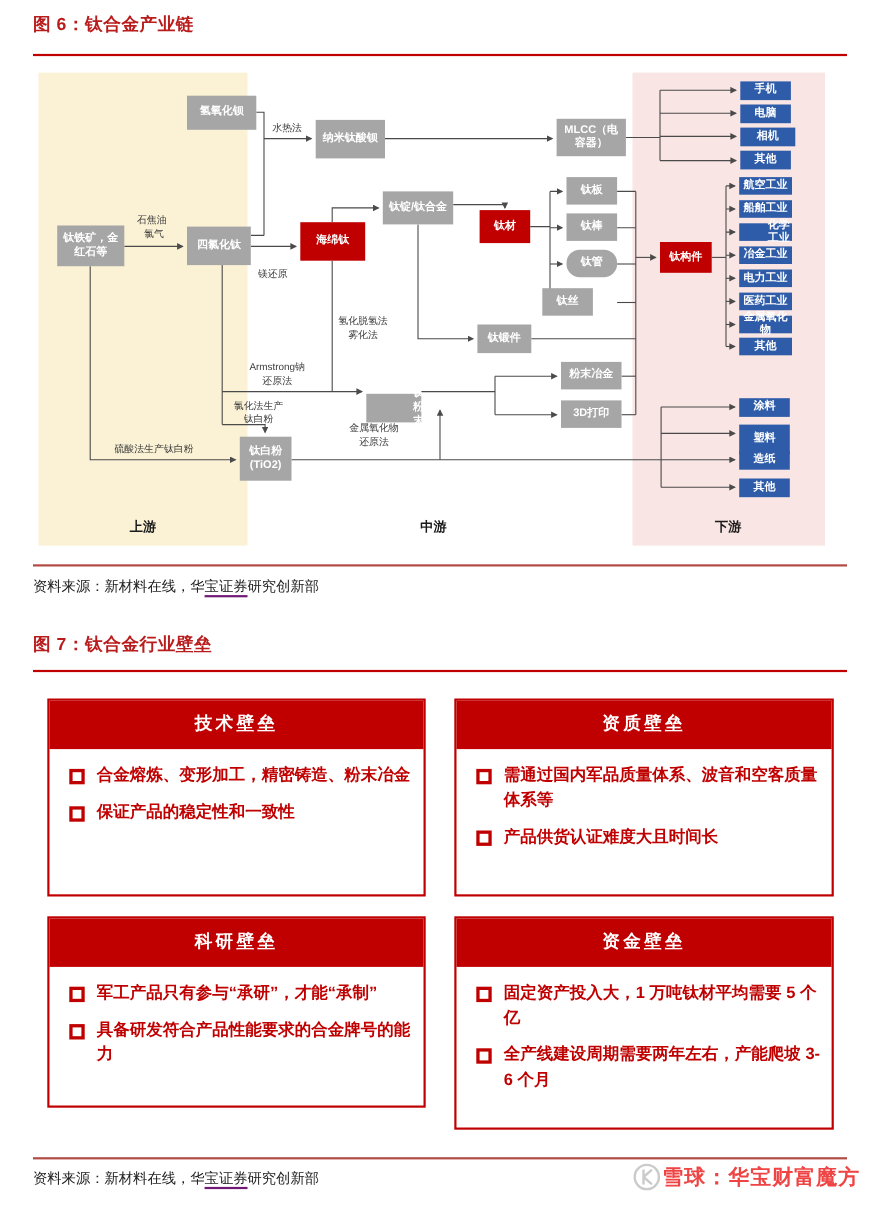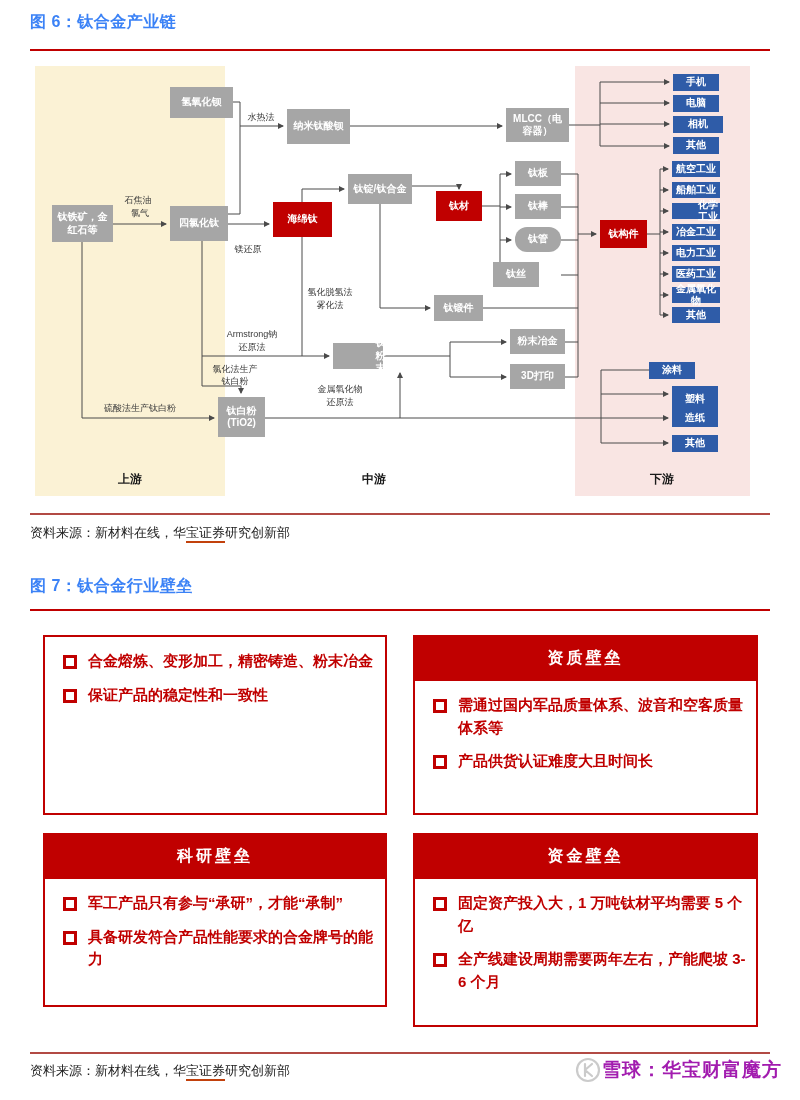--- a/index.html
+++ b/index.html
@@ -1,24 +1,24 @@
 <!DOCTYPE html>
 <html style="--c-gray: #a6a6a6; --c-red: #c00000; --c-blue: #2f5ca8; --c-up: #fbf2d5; --c-down: #f9e5e3; --accent: #c00000;"><head>
 <meta charset="utf-8">
 <style>
   html,body{margin:0;padding:0;background:#fff;}
   .page{
     position:relative;width:800px;height:1100px;background:#fff;overflow:hidden;
     font-family:"Liberation Sans","DejaVu Sans",sans-serif;
   }
-  .fig-title{position:absolute;left:30px;font-size:16px;font-weight:bold;color:#3b82f6;letter-spacing:.5px;}
+  .fig-title{position:absolute;left:30px;font-size:16px;font-weight:bold;color:#b91c1c;letter-spacing:.5px;}
   .rule{position:absolute;left:30px;width:740px;height:2px;background:var(--accent,#c00000);}
   .rule.soft{background:#b24a44;height:2px;}
   .source{position:absolute;left:30px;font-size:13px;color:#222;}
-  .src-link{border-bottom:2px solid #c2410c;padding-bottom:1px;}
+  .src-link{border-bottom:2px solid #701a75;padding-bottom:1px;}
 
   
   .chain{position:absolute;left:30px;top:64px;width:740px;height:434px;}
   .band{position:absolute;top:2px;height:430px;}
   .band-up{left:5px;width:190px;background:var(--c-up,#fbf2d5);}
   .band-down{left:545px;width:175px;background:var(--c-down,#f9e5e3);}
   .band-label{position:absolute;bottom:10px;transform:translateX(-50%);font-size:12px;font-weight:bold;color:#1a1a1a;}
   .wires{position:absolute;left:0;top:0;}
   .node{
     position:absolute;display:flex;align-items:center;justify-content:center;
@@ -39,21 +39,21 @@
     background:var(--accent,#c00000);color:#fff;text-align:center;
     font-size:16px;font-weight:bold;letter-spacing:3px;padding:11px 0 12px 0;
   }
   .bbody{padding:13px 10px 0 18px;}
   .bullet{display:flex;margin-bottom:11px;color:var(--accent,#c00000);font-weight:bold;font-size:15px;line-height:1.5;}
   .sq{flex:0 0 auto;width:8px;height:8px;border:3px solid var(--accent,#c00000);margin:5px 11px 0 0;}
 
   
   .watermark{
     position:absolute;right:18px;top:1057px;display:flex;align-items:center;gap:1px;
-    color:#a21caf;font-size:19px;font-weight:bold;letter-spacing:1px;
+    color:#ef4444;font-size:19px;font-weight:bold;letter-spacing:1px;
   }
 </style>
 </head>
 <body>
 
 <div class="page">
 
   <div class="fig-title" style="top:12px;">图 6：钛合金产业链</div>
   <div class="rule" style="top:49px;"></div>
 
@@ -138,39 +138,39 @@
         <div class="node gray" style="left: 476px; top: 44px; width: 63px; height: 34px;">MLCC（电
 容器）</div>
         <div class="node red" style="left: 243px; top: 138px; width: 59px; height: 35px;">海绵钛</div>
         <div class="node gray" style="left: 318px; top: 110px; width: 64px; height: 30px;">钛锭/钛合金</div>
         <div class="node red" style="left: 406px; top: 127px; width: 46px; height: 30px;">钛材</div>
         <div class="node gray" style="left: 485px; top: 97px; width: 46px; height: 25px;">钛板</div>
         <div class="node gray" style="left: 485px; top: 130px; width: 46px; height: 25px;">钛棒</div>
         <div class="node gray" style="left: 485px; top: 163px; width: 46px; height: 25px; border-radius: 12px;">钛管</div>
         <div class="node gray" style="left: 463px; top: 198px; width: 46px; height: 25px;">钛丝</div>
         <div class="node gray" style="left: 404px; top: 231px; width: 49px; height: 26px;">钛锻件</div>
-        <div class="node gray" style="left: 303px; top: 279px; width: 50px; height: 26px; padding-left: 46px;">钛粉末</div>
+        <div class="node gray" style="left: 303px; top: 294px; width: 50px; height: 26px; padding-left: 46px;">钛粉末</div>
         <div class="node gray" style="left: 480px; top: 265px; width: 55px; height: 25px;">粉末冶金</div>
         <div class="node gray" style="left: 480px; top: 300px; width: 55px; height: 25px;">3D打印</div>
         <div class="node gray" style="left: 188px; top: 333px; width: 47px; height: 40px;">钛白粉
 (TiO2)</div>
         <div class="node red" style="left: 570px; top: 156px; width: 47px; height: 28px;">钛构件</div>
         <div class="node blue" style="left: 643px; top: 10px; width: 46px; height: 17px;">手机</div>
         <div class="node blue" style="left: 643px; top: 31px; width: 46px; height: 17px;">电脑</div>
         <div class="node blue" style="left: 643px; top: 52px; width: 50px; height: 17px;">相机</div>
         <div class="node blue" style="left: 643px; top: 73px; width: 46px; height: 17px;">其他</div>
         <div class="node blue" style="left: 642px; top: 97px; width: 48px; height: 16px;">航空工业</div>
         <div class="node blue" style="left: 642px; top: 118px; width: 48px; height: 16px;">船舶工业</div>
         <div class="node blue" style="left: 642px; top: 139px; width: 48px; height: 16px; padding-left: 25px;">化学工业</div>
         <div class="node blue" style="left: 642px; top: 160px; width: 48px; height: 16px;">冶金工业</div>
         <div class="node blue" style="left: 642px; top: 181px; width: 48px; height: 16px;">电力工业</div>
         <div class="node blue" style="left: 642px; top: 202px; width: 48px; height: 16px;">医药工业</div>
         <div class="node blue" style="left: 642px; top: 223px; width: 48px; height: 16px;">金属氧化物</div>
         <div class="node blue" style="left: 642px; top: 243px; width: 48px; height: 16px;">其他</div>
-        <div class="node blue" style="left: 619px; top: 298px; width: 46px; height: 17px;">涂料</div>
+        <div class="node blue" style="left: 642px; top: 298px; width: 46px; height: 17px;">涂料</div>
         <div class="node blue" style="left: 642px; top: 322px; width: 46px; height: 27px;">塑料</div>
         <div class="node blue" style="left: 642px; top: 346px; width: 46px; height: 17px;">造纸</div>
         <div class="node blue" style="left: 642px; top: 371px; width: 46px; height: 17px;">其他</div>
       </div>
     <div id="flow-labels">
         <span class="elabel" style="left: 231px; top: 53px;">水热法</span>
         <span class="elabel" style="left: 108px; top: 136px;">石焦油</span>
         <span class="elabel" style="left: 110px; top: 149px;">氯气</span>
         <span class="elabel" style="left: 218px; top: 185px;">镁还原</span>
         <span class="elabel" style="left: 300px; top: 228px;">氢化脱氢法</span>
@@ -178,33 +178,34 @@
         <span class="elabel" style="left: 222px; top: 270px;">Armstrong钠</span>
         <span class="elabel" style="left: 222px; top: 283px;">还原法</span>
         <span class="elabel" style="left: 205px; top: 305px;">氯化法生产</span>
         <span class="elabel" style="left: 205px; top: 317px;">钛白粉</span>
         <span class="elabel" style="left: 110px; top: 344px;">硫酸法生产钛白粉</span>
         <span class="elabel" style="left: 310px; top: 325px;">金属氧化物</span>
         <span class="elabel" style="left: 310px; top: 338px;">还原法</span>
       </div>
 
     <div class="band-label" style="left:100px;">上游</div>
-    <div class="band-label" style="left:344px;font-family:Liberation Mono, monospace;">中游</div>
+    <div class="band-label" style="left:364px;font-family:Liberation Mono, monospace;">中游</div>
     <div class="band-label" style="left:632px;">下游</div>
   </div>
 
   <div class="rule soft" style="top:513px;"></div>
   <div class="source" style="top:524px;">
     <span>资料来源：新材料在线，华</span><span class="src-link">宝证券</span><span>研究创新部</span>
   </div>
 
   <div class="fig-title" style="top:576px;">图 7：钛合金行业壁垒</div>
   <div class="rule" style="top:609px;"></div>
 
   <section class="barrier" style="left:43px;top:635px;width:344px;height:180px;">
+    <div class="bhead">技术壁垒</div>
     <div class="bbody">
       <div class="bullet">
         <span class="sq"></span>
         <span>合金熔炼、变形加工，精密铸造、粉末冶金</span>
       </div>
       <div class="bullet">
         <span class="sq"></span>
         <span>保证产品的稳定性和一致性</span>
       </div>
     </div>

